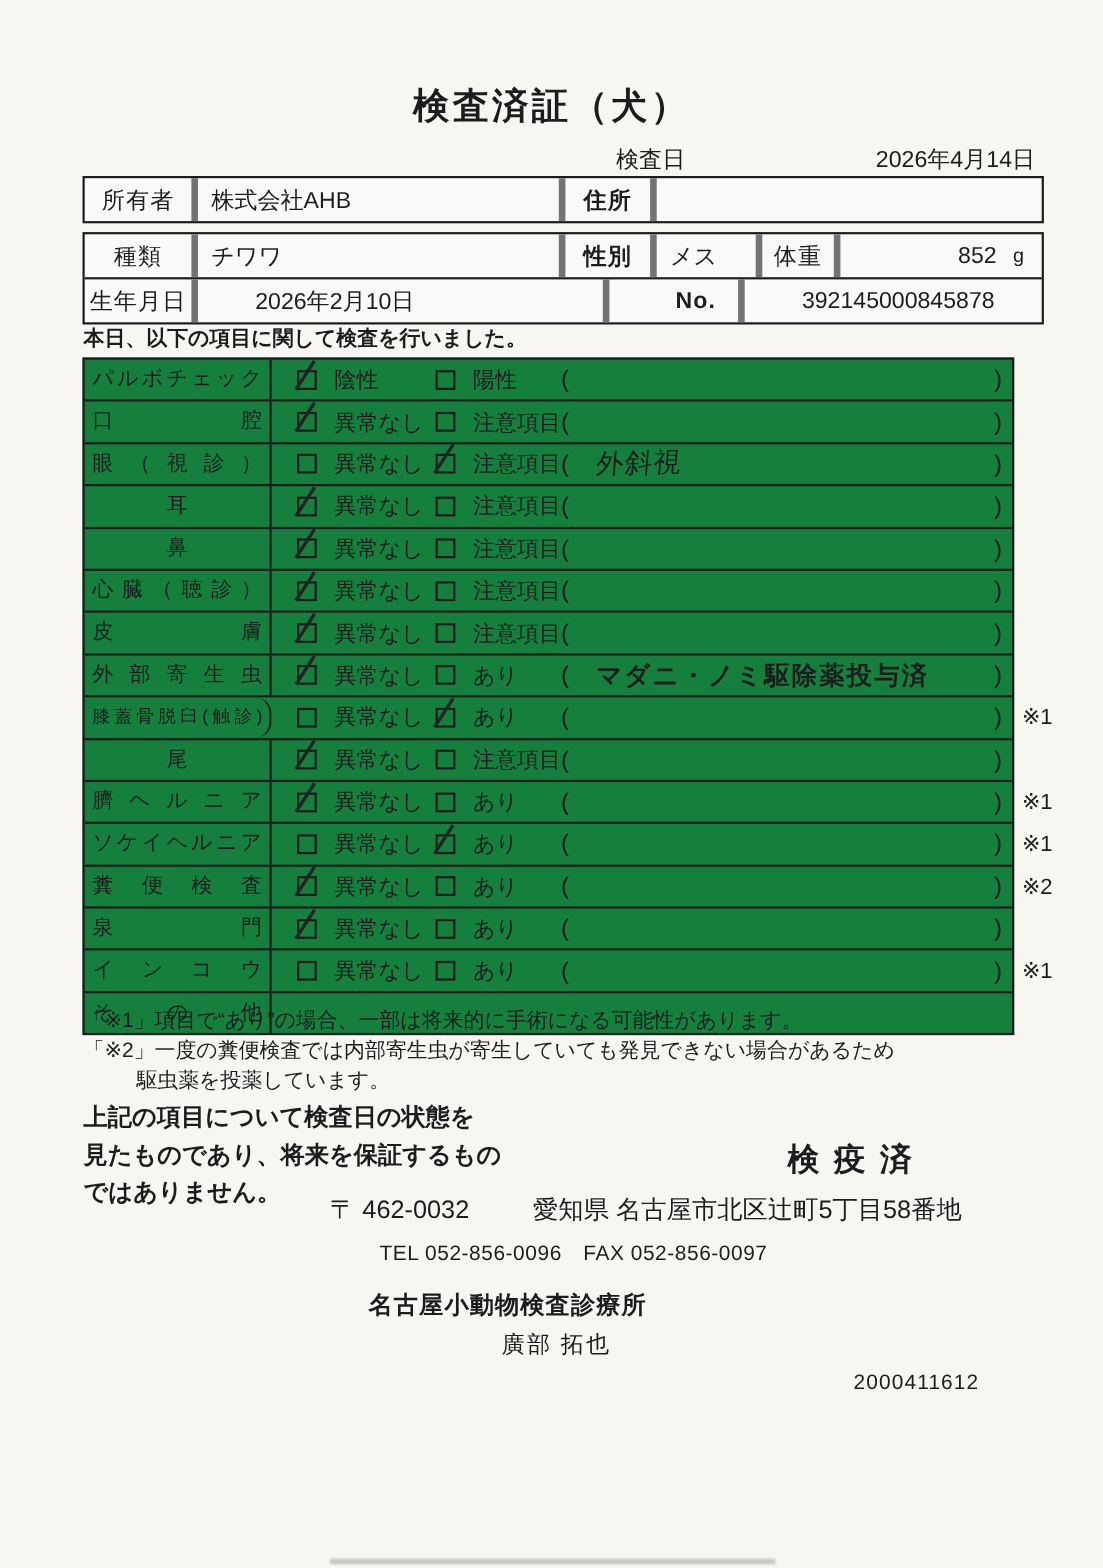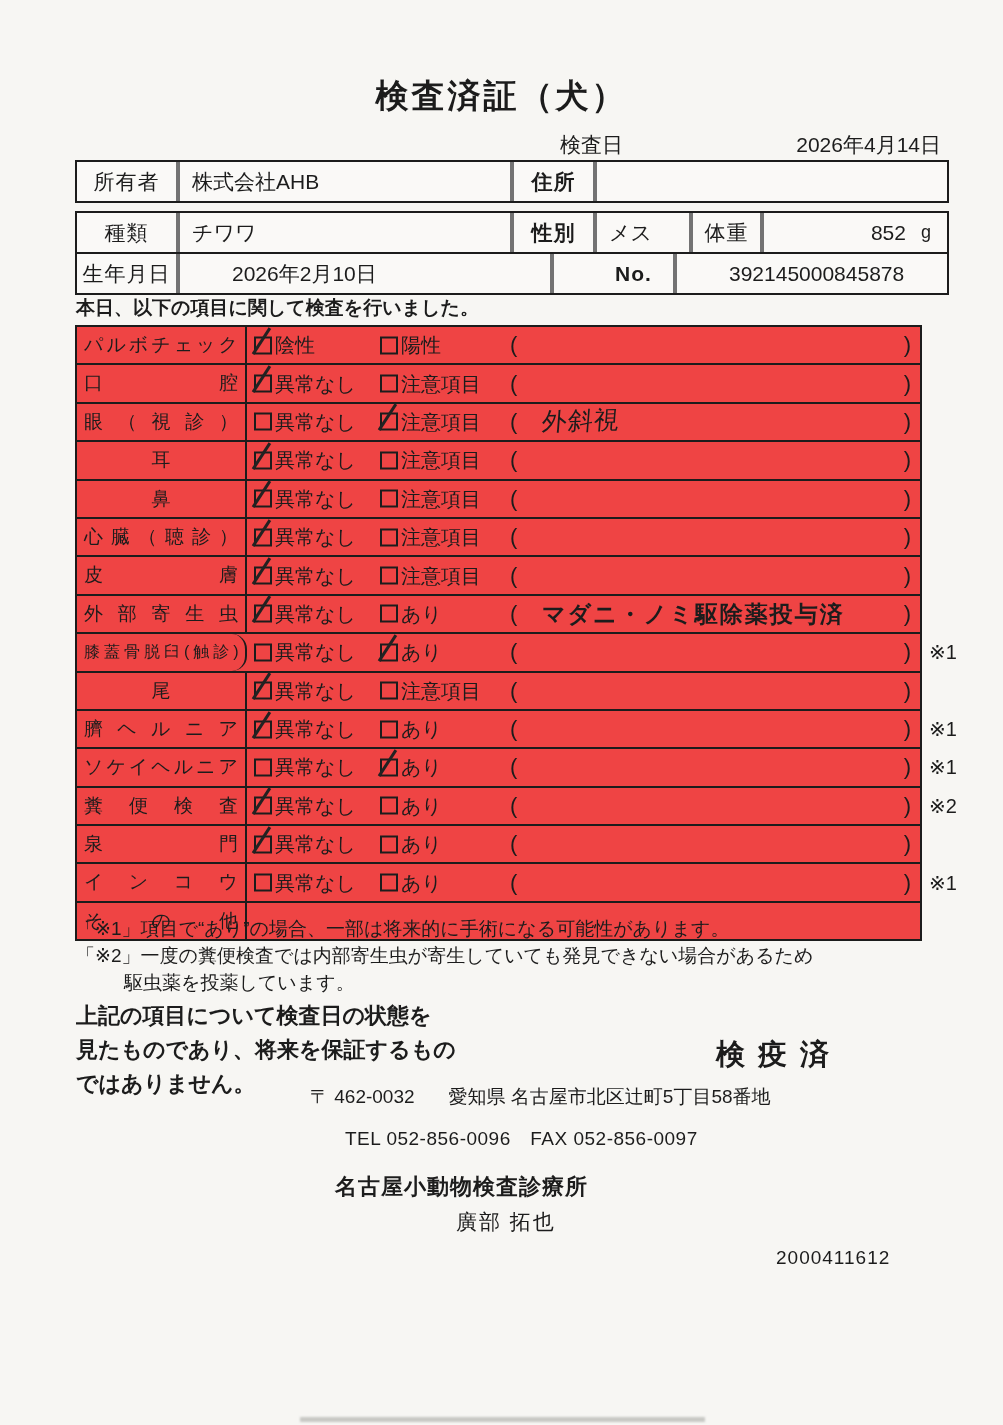--- a/index.html
+++ b/index.html
@@ -13,55 +13,55 @@
   
   .title{top:74px;left:0;width:100%;text-align:center;font-size:33px;font-weight:700;letter-spacing:3px;}
   .date-row{top:131px;left:560px;right:62px;display:flex;justify-content:space-between;align-items:center;font-size:21px;}
   
   .itable{border:2.5px solid #1c1c1c;background:#faf9f7;}
   .irow{display:flex;height:39px;}
   .irow + .irow{border-top:2px solid #1c1c1c;gap:40px;}
   .icell{display:flex;align-items:center;font-size:21px;box-sizing:border-box;}
   .icell.lab{justify-content:center;letter-spacing:1px;}
   .icell.val{padding-left:12px;}
-  .icell.bdr{border-right:4px solid #737373;}
+  .icell.bdr{border-right:6px solid #737373;}
   .owner-table{top:160px;left:75px;width:870px;}
   .pet-table{top:211px;left:75px;width:870px;}
   .w103{width:103px;flex:none;} .w334{width:334px;flex:none;} .w83{width:83px;flex:none;font-weight:bold;}
   .w96{width:96px;flex:none;} .w71{width:71px;flex:none;} .wfill{flex:1;}
   .weight-val{justify-content:flex-end;padding-right:16px;gap:15px;}
   .weight-unit{font-size:18px;}
   .intro{top:295px;left:76px;font-size:19px;font-weight:600;}
   
-  .main-table{top:325px;left:75px;width:843px;border:2.5px solid #1c1c1c;background:#ef4444;}
+  .main-table{top:325px;left:75px;width:843px;border:2.5px solid #1c1c1c;background:#15803d;}
   .m-row{display:flex;height:36.4px;position:relative;}
   .m-row + .m-row{border-top:2px solid #1c1c1c;}
   .m-label{width:170px;flex:none;border-right:2px solid #1c1c1c;box-sizing:border-box;
     padding:0 7px;font-size:19px;display:block;line-height:36.4px;
     text-align:justify;text-align-last:justify;white-space:nowrap;overflow:hidden;}
   .m-label.center{text-align:center;text-align-last:center;}
   .m-label.small{font-size:16px;letter-spacing:-.5px;border-radius:15px;}
   .m-content{flex:1;position:relative;}
-  .optgrp{position:absolute;top:50%;transform:translateY(-50%);display:flex;align-items:center;gap:3px;}
+  .optgrp{position:absolute;top:50%;transform:translateY(-50%);display:flex;align-items:center;gap:16px;margin-left:16px;}
   .optgrp.o1{left:7px;} .optgrp.o2{left:133px;}
   .opt-label{font-size:20px;white-space:nowrap;}
   .cb{position:relative;width:14px;height:14px;border:2.5px solid #1c1c1c;flex:none;background:transparent;}
   .cb.checked::after{content:"";position:absolute;left:4px;top:-13px;width:2.5px;height:31px;background:#222;transform:rotate(33deg);}
   .paren{position:absolute;top:50%;transform:translateY(-50%);font-size:22px;}
   .paren.open{left:263px;} .paren.close{right:9px;}
   .note{position:absolute;top:50%;transform:translateY(-50%);left:295px;white-space:nowrap;}
   .note.hand{font-size:25px;font-weight:400;transform:translateY(-54%) rotate(-1.5deg) skewX(-6deg);letter-spacing:1px;}
   .note.print{font-size:23px;font-weight:700;letter-spacing:2px;}
   .ref{position:absolute;left:calc(100% + 9px);top:50%;transform:translateY(-50%);font-size:20px;white-space:nowrap;}
   
   .notes{top:915px;left:76px;font-size:19px;line-height:27px;}
   .notes .indent{padding-left:48px;}
   .disclaimer{top:999px;left:76px;font-size:22px;font-weight:700;line-height:34px;}
   .stamp{top:1035px;left:716px;font-size:29px;font-weight:600;letter-spacing:13px;}
-  .postal-line{top:1084px;left:310px;font-size:19px;display:flex;gap:34px;}
+  .postal-line{top:1084px;left:300px;font-size:23px;display:flex;gap:58px;}
   .tel-line{top:1126px;left:345px;font-size:19px;letter-spacing:.5px;}
   .clinic{top:1172px;left:335px;font-size:22px;font-weight:600;letter-spacing:1px;}
   .vet{top:1208px;left:456px;font-size:21px;letter-spacing:2px;}
   .serial{top:1247px;left:776px;font-size:19px;letter-spacing:1px;}
   .bottom-bar{top:1417px;left:300px;width:405px;height:5px;background:#b9b9b5;filter:blur(1px);opacity:.75;}
 </style>
 </head>
 <body>
 
 <div class="abs title">検査済証（犬）</div>

